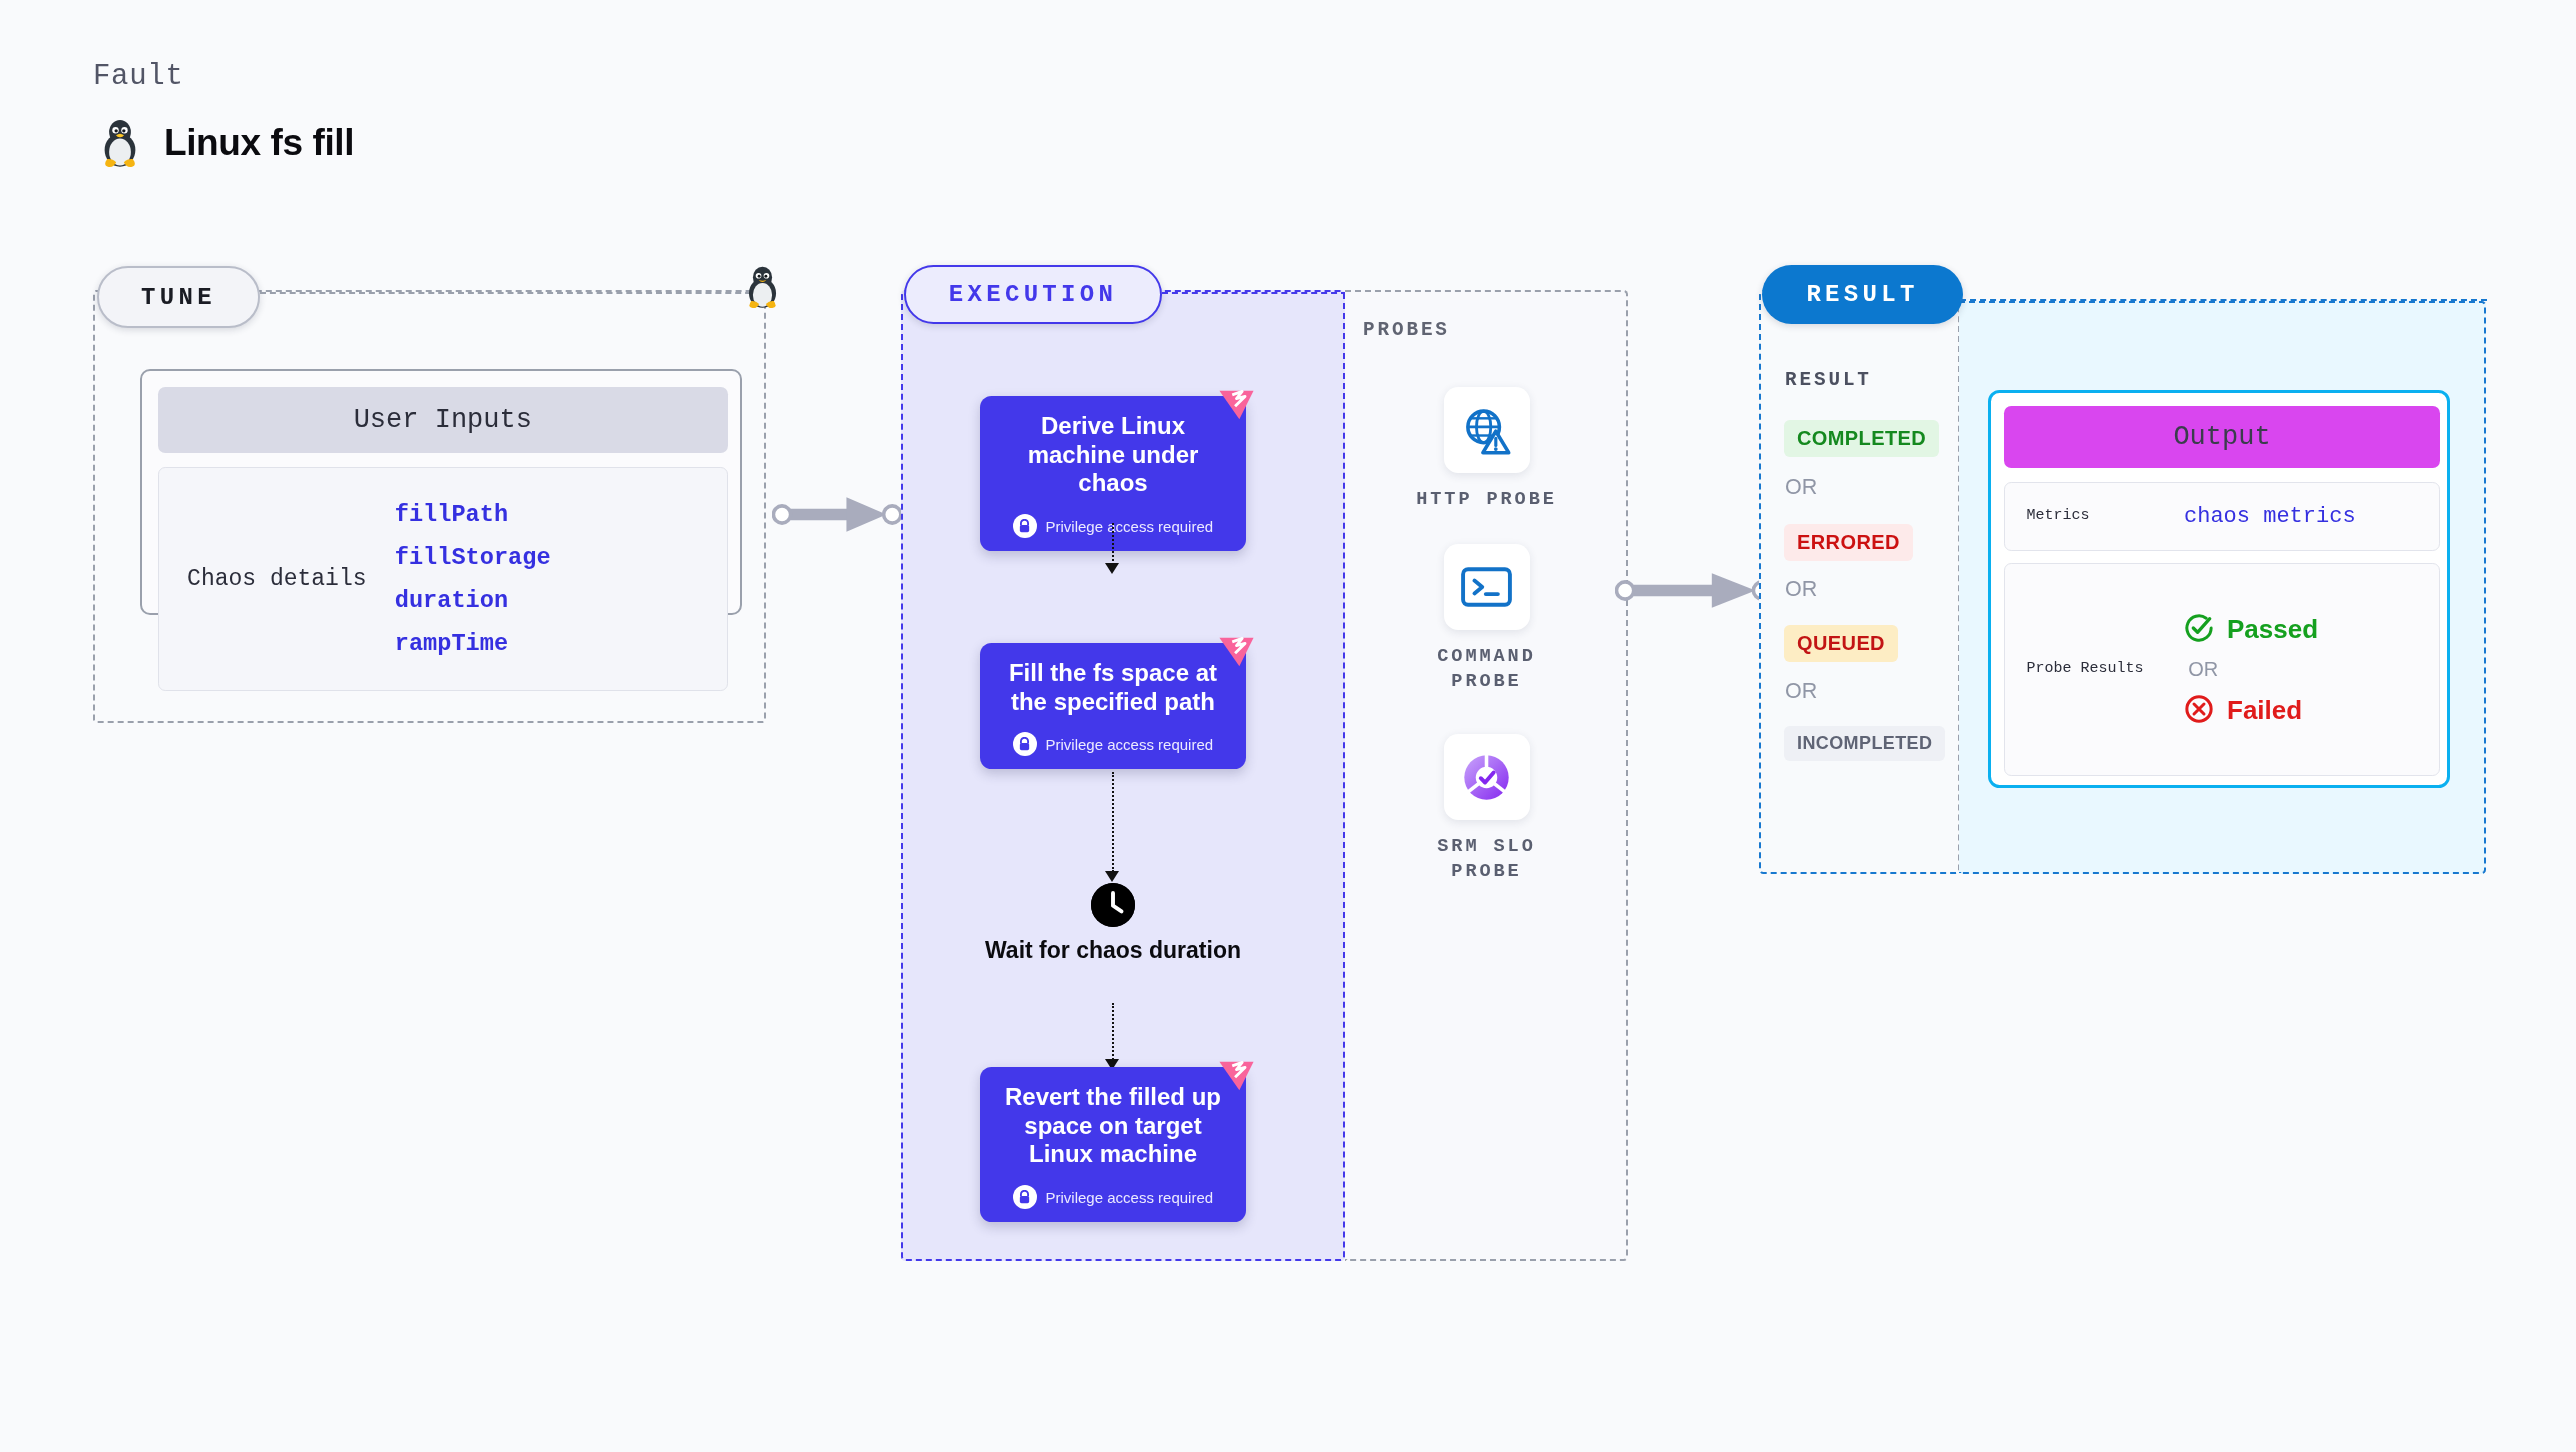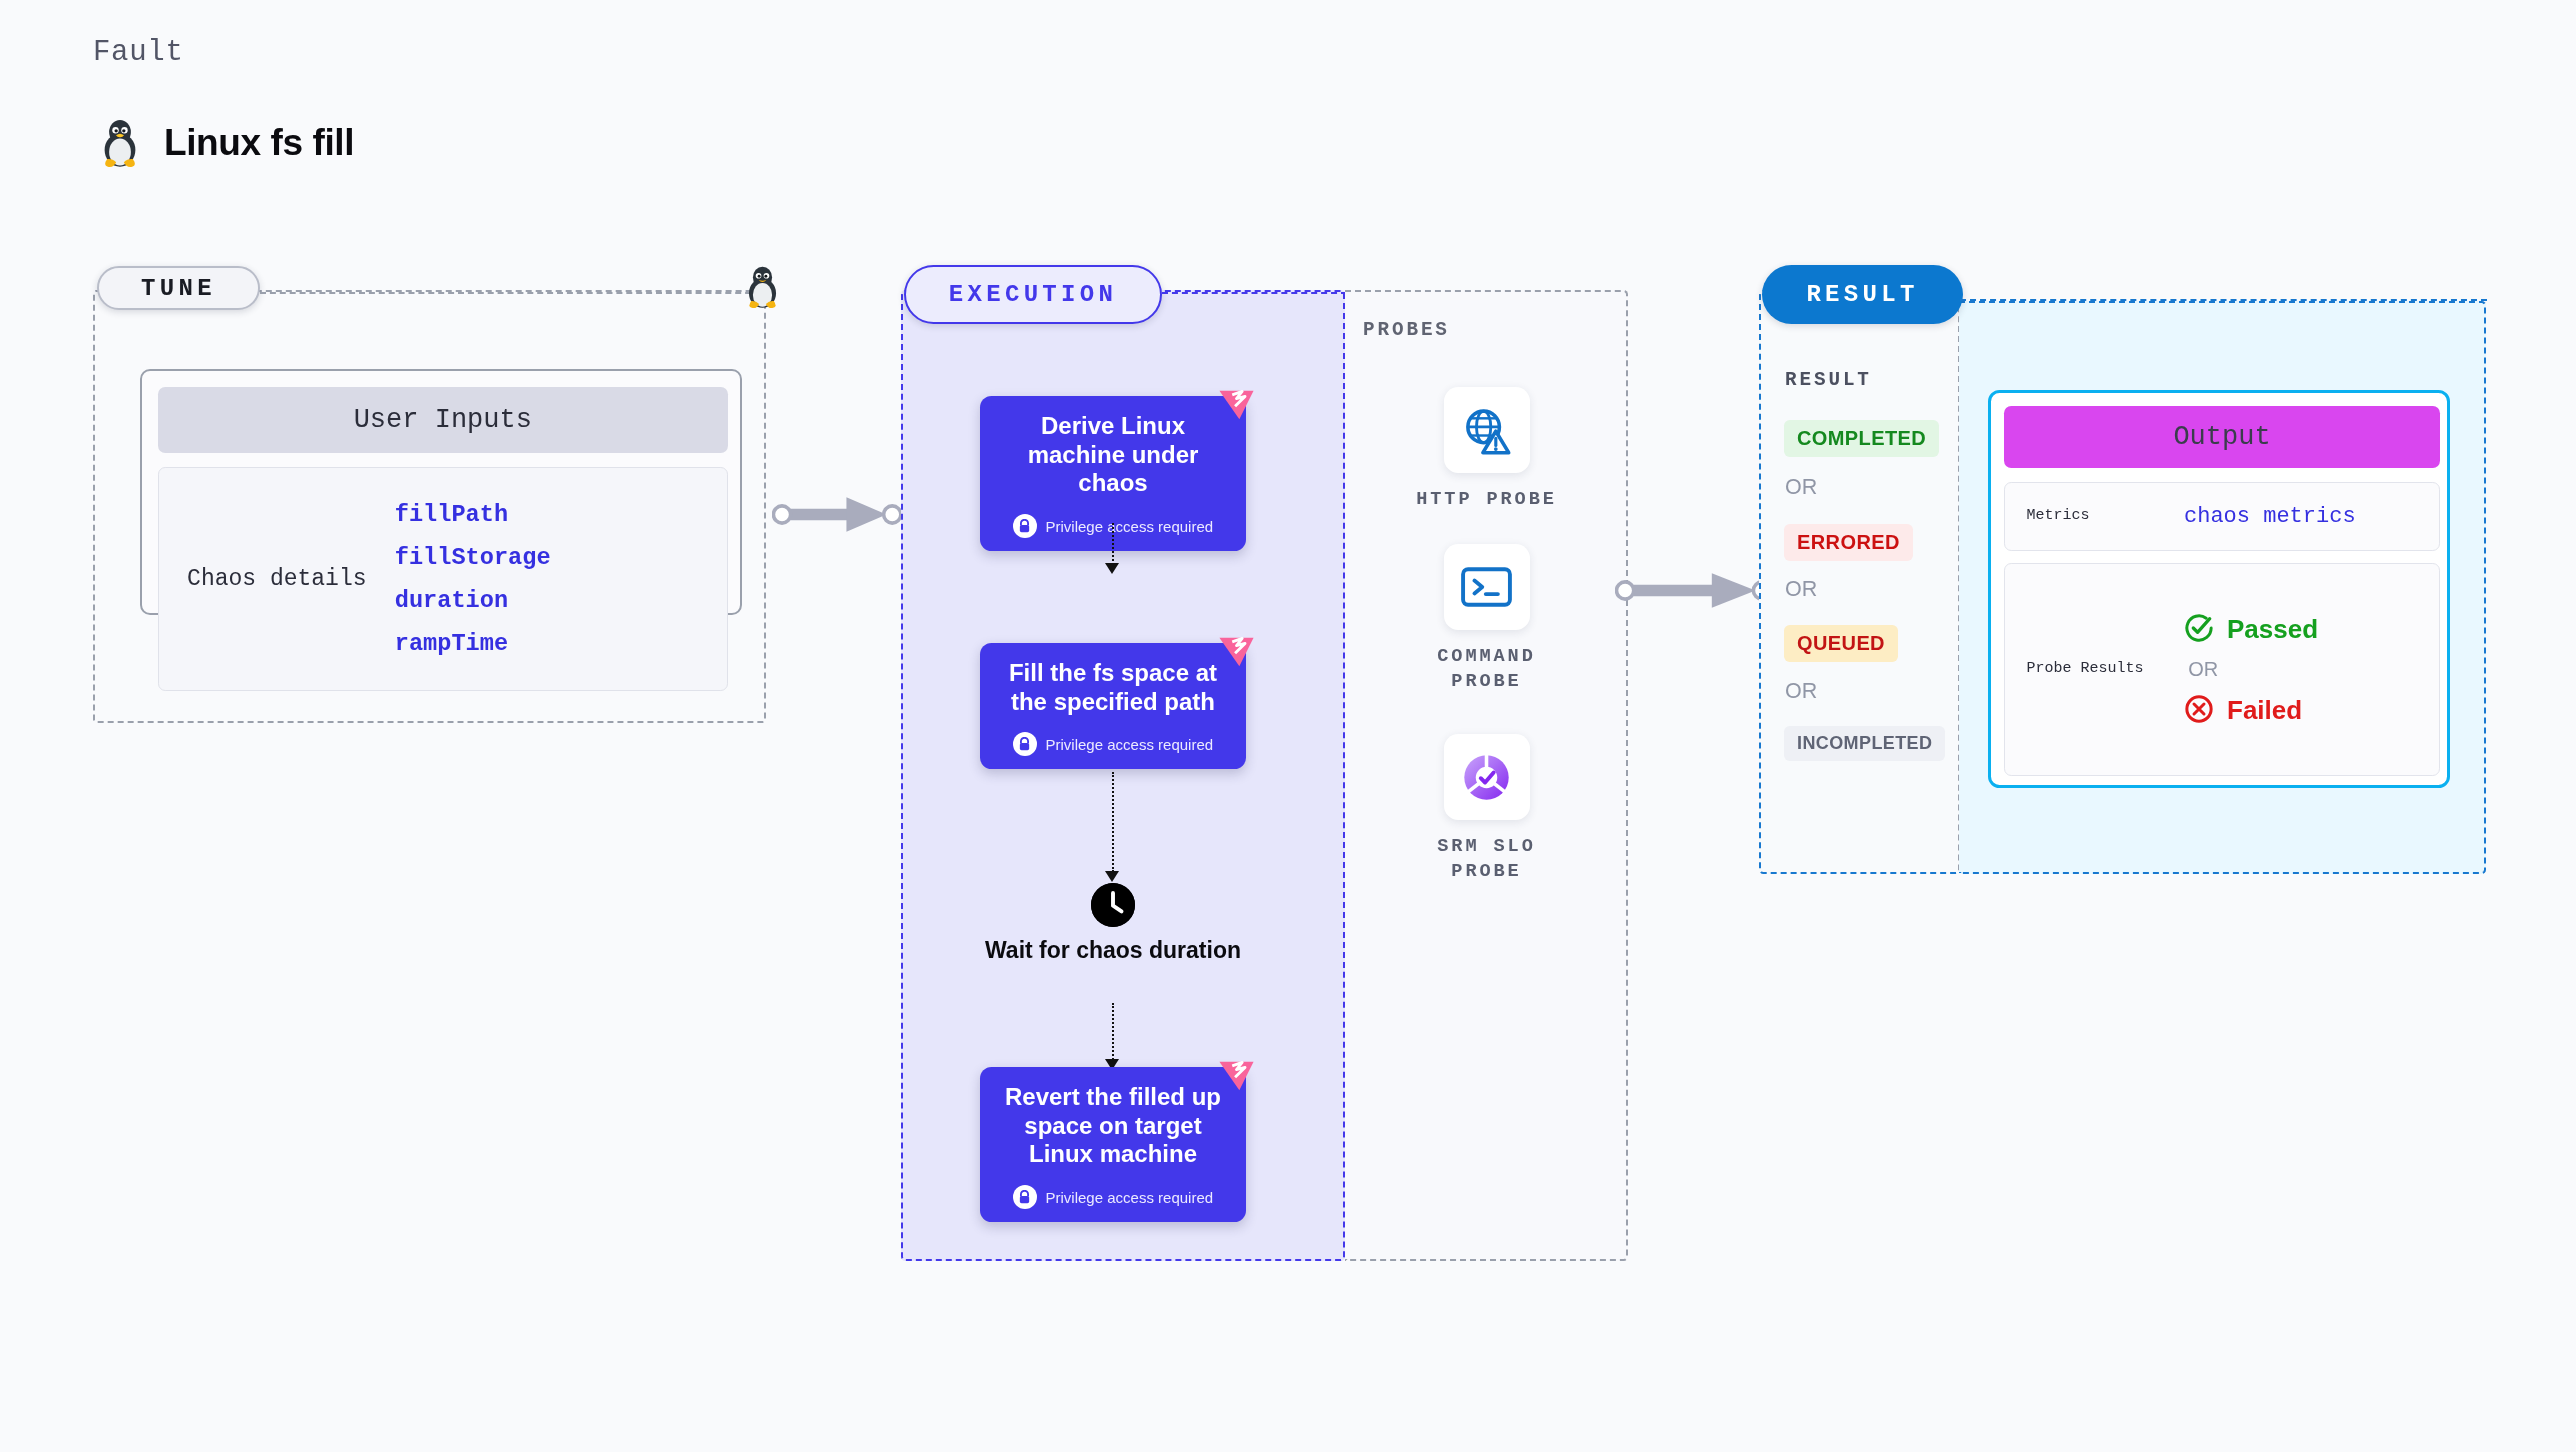--- a/index.html
+++ b/index.html
@@ -6,21 +6,21 @@
   html, body {
     width: 2576px; height: 1452px;
     background: #f9fafc;
     font-family: "Liberation Sans", sans-serif;
     overflow: hidden;
   }
   #root { position: relative; width: 2576px; height: 1452px; }
 
   
   .fault-label {
-    position: absolute; left: 93px; top: 36px;
+    position: absolute; left: 93px; top: 60px;
     font-family: "Liberation Mono", monospace;
     font-size: 29px; color: #525566; letter-spacing: 0.7px;
   }
   .title-row { position: absolute; left: 99px; top: 118px; display: flex; align-items: center; gap: 23px; }
   .title-text { font-size: 37px; font-weight: bold; color: #0b0b0f; letter-spacing: -0.4px; }
 
   
   .tux { display: block; }
 
   
@@ -54,21 +54,21 @@
   }
 
   
   .pill {
     position: absolute; display: flex; align-items: center; justify-content: center;
     font-family: "Liberation Mono", monospace; font-weight: bold;
     letter-spacing: 4.3px; border-radius: 50px;
     box-shadow: 0 2.1px 7.2px rgba(30,35,60,.16);
   }
   .pill-tune {
-    left: 97px; top: 266px; width: 163px; height: 44px;
+    left: 97px; top: 266px; width: 163px; height: 62px;
     background: #f3f4f8; border: 2.1px solid #b9bdc9; color: #1a1c24; font-size: 24px;
   }
   .pill-exec {
     left: 904px; top: 265px; width: 258px; height: 59px;
     background: #ececfd; border: 2.9px solid #4338ea; color: #4338ea; font-size: 24px;
   }
   .pill-result {
     left: 1762px; top: 265px; width: 201px; height: 59px;
     background: #0c78cf; border: none; color: #ffffff; font-size: 24px;
   }

